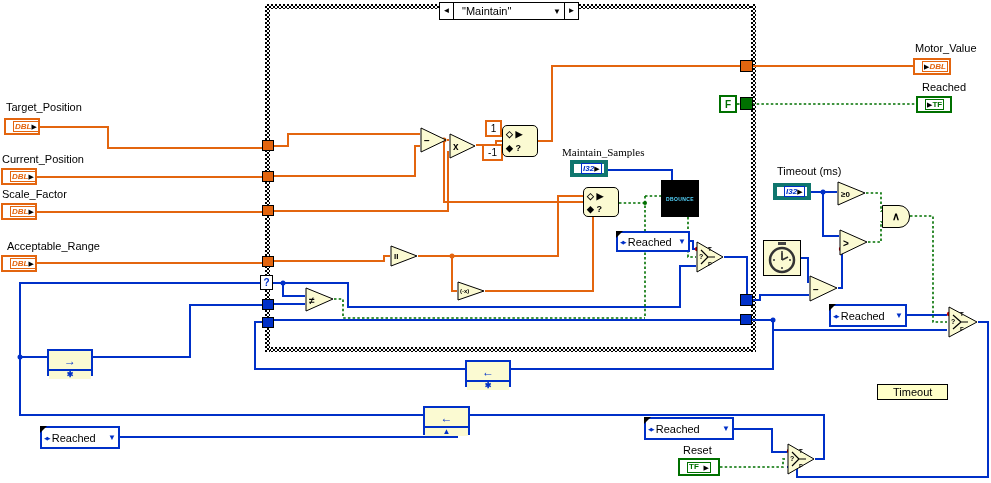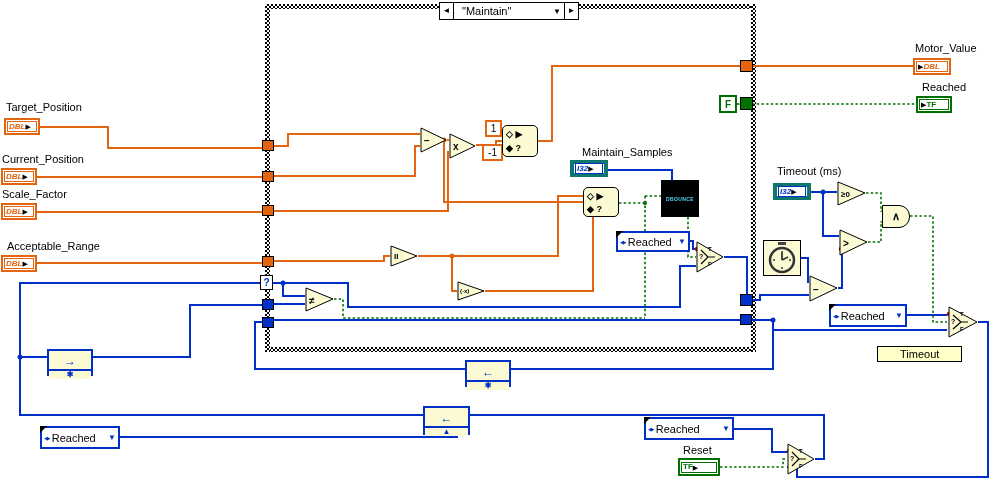--- a/index.html
+++ b/index.html
@@ -11,30 +11,30 @@
   #wires{position:absolute;left:0;top:0;z-index:2;}
   .wO{fill:none;stroke:#E3650F;stroke-width:2;}
   .wB{fill:none;stroke:#0030C8;stroke-width:2;}
   .wG{fill:none;stroke:#007000;stroke-width:1.6;stroke-dasharray:2.5 2.2;}
   
   .checker{position:absolute;z-index:1;
     background:repeating-conic-gradient(#000 0% 25%, #fff 25% 50%) 0 0 / 4px 4px;}
   
   .lbl{font-size:11px;color:#000;z-index:4;white-space:nowrap;}
   .freelbl{font-size:11px;color:#000;background:#FFFFC8;border:1px solid #000;
-           padding:1px 22px;z-index:4;}
+           padding:1px 15px;z-index:4;margin-top:38px;}
   
   .term{display:flex;align-items:center;background:#fff;z-index:4;box-sizing:border-box;}
   .dblc{border:2px solid #E3650F;}
   .dbli{border:2px solid #E3650F;}
   .i32c{border:4px solid #0f766e;}
   .tfc {border:2px solid #007000;}
   .tfi {border:2px solid #007000;}
-  .tinner{flex:1;display:flex;align-items:center;justify-content:flex-start;
-          border:1px solid currentColor;margin:1px;padding:0 1px;height:9px;}
+  .tinner{flex:1;display:flex;align-items:center;justify-content:space-between;
+          border:1px solid currentColor;margin:7px;padding:0 1px;height:9px;}
   .dblc .tinner,.dbli .tinner{color:#E3650F;}
   .i32c .tinner{color:#0030C8;}
   .tfc .tinner,.tfi .tinner{color:#007000;}
   .ttext{font-size:8px;font-weight:bold;font-style:italic;line-height:8px;}
   .tarrow{font-size:7px;color:#000;line-height:7px;}
   
   .enum{display:flex;align-items:center;background:#fff;border:2px solid #0030C8;
         z-index:4;box-sizing:border-box;padding:0 2px;}
   .fold{position:absolute;left:-2px;top:-2px;width:0;height:0;
         border-top:7px solid #000;border-right:7px solid transparent;}
@@ -214,21 +214,21 @@
       </span>
   </div>
   <div class="abs lbl" style="left:922px;top:81px;">Reached</div>
   <div class="abs term tfi" style="left:916px;top:96px;width:36px;height:17px;">
     <span class="tinner">
         <span class="tarrow">▶</span>
         <span class="ttext" style="font-style:normal;">TF</span>
       </span>
   </div>
 
-  <div class="abs lbl" style="left:582px;top:146px;">Maintain_Samples</div>
+  <div class="abs lbl" style="left:562px;top:146px;font-family:Liberation Serif, serif;">Maintain_Samples</div>
   <div class="abs term i32c" style="left:570px;top:160px;width:38px;height:17px;">
     <span class="tinner">
         <span class="ttext">I32</span>
         <span class="tarrow">▶</span>
       </span>
   </div>
   <div class="abs lbl" style="left:777px;top:165px;">Timeout (ms)</div>
   <div class="abs term i32c" style="left:773px;top:183px;width:38px;height:17px;">
     <span class="tinner">
         <span class="ttext">I32</span>

